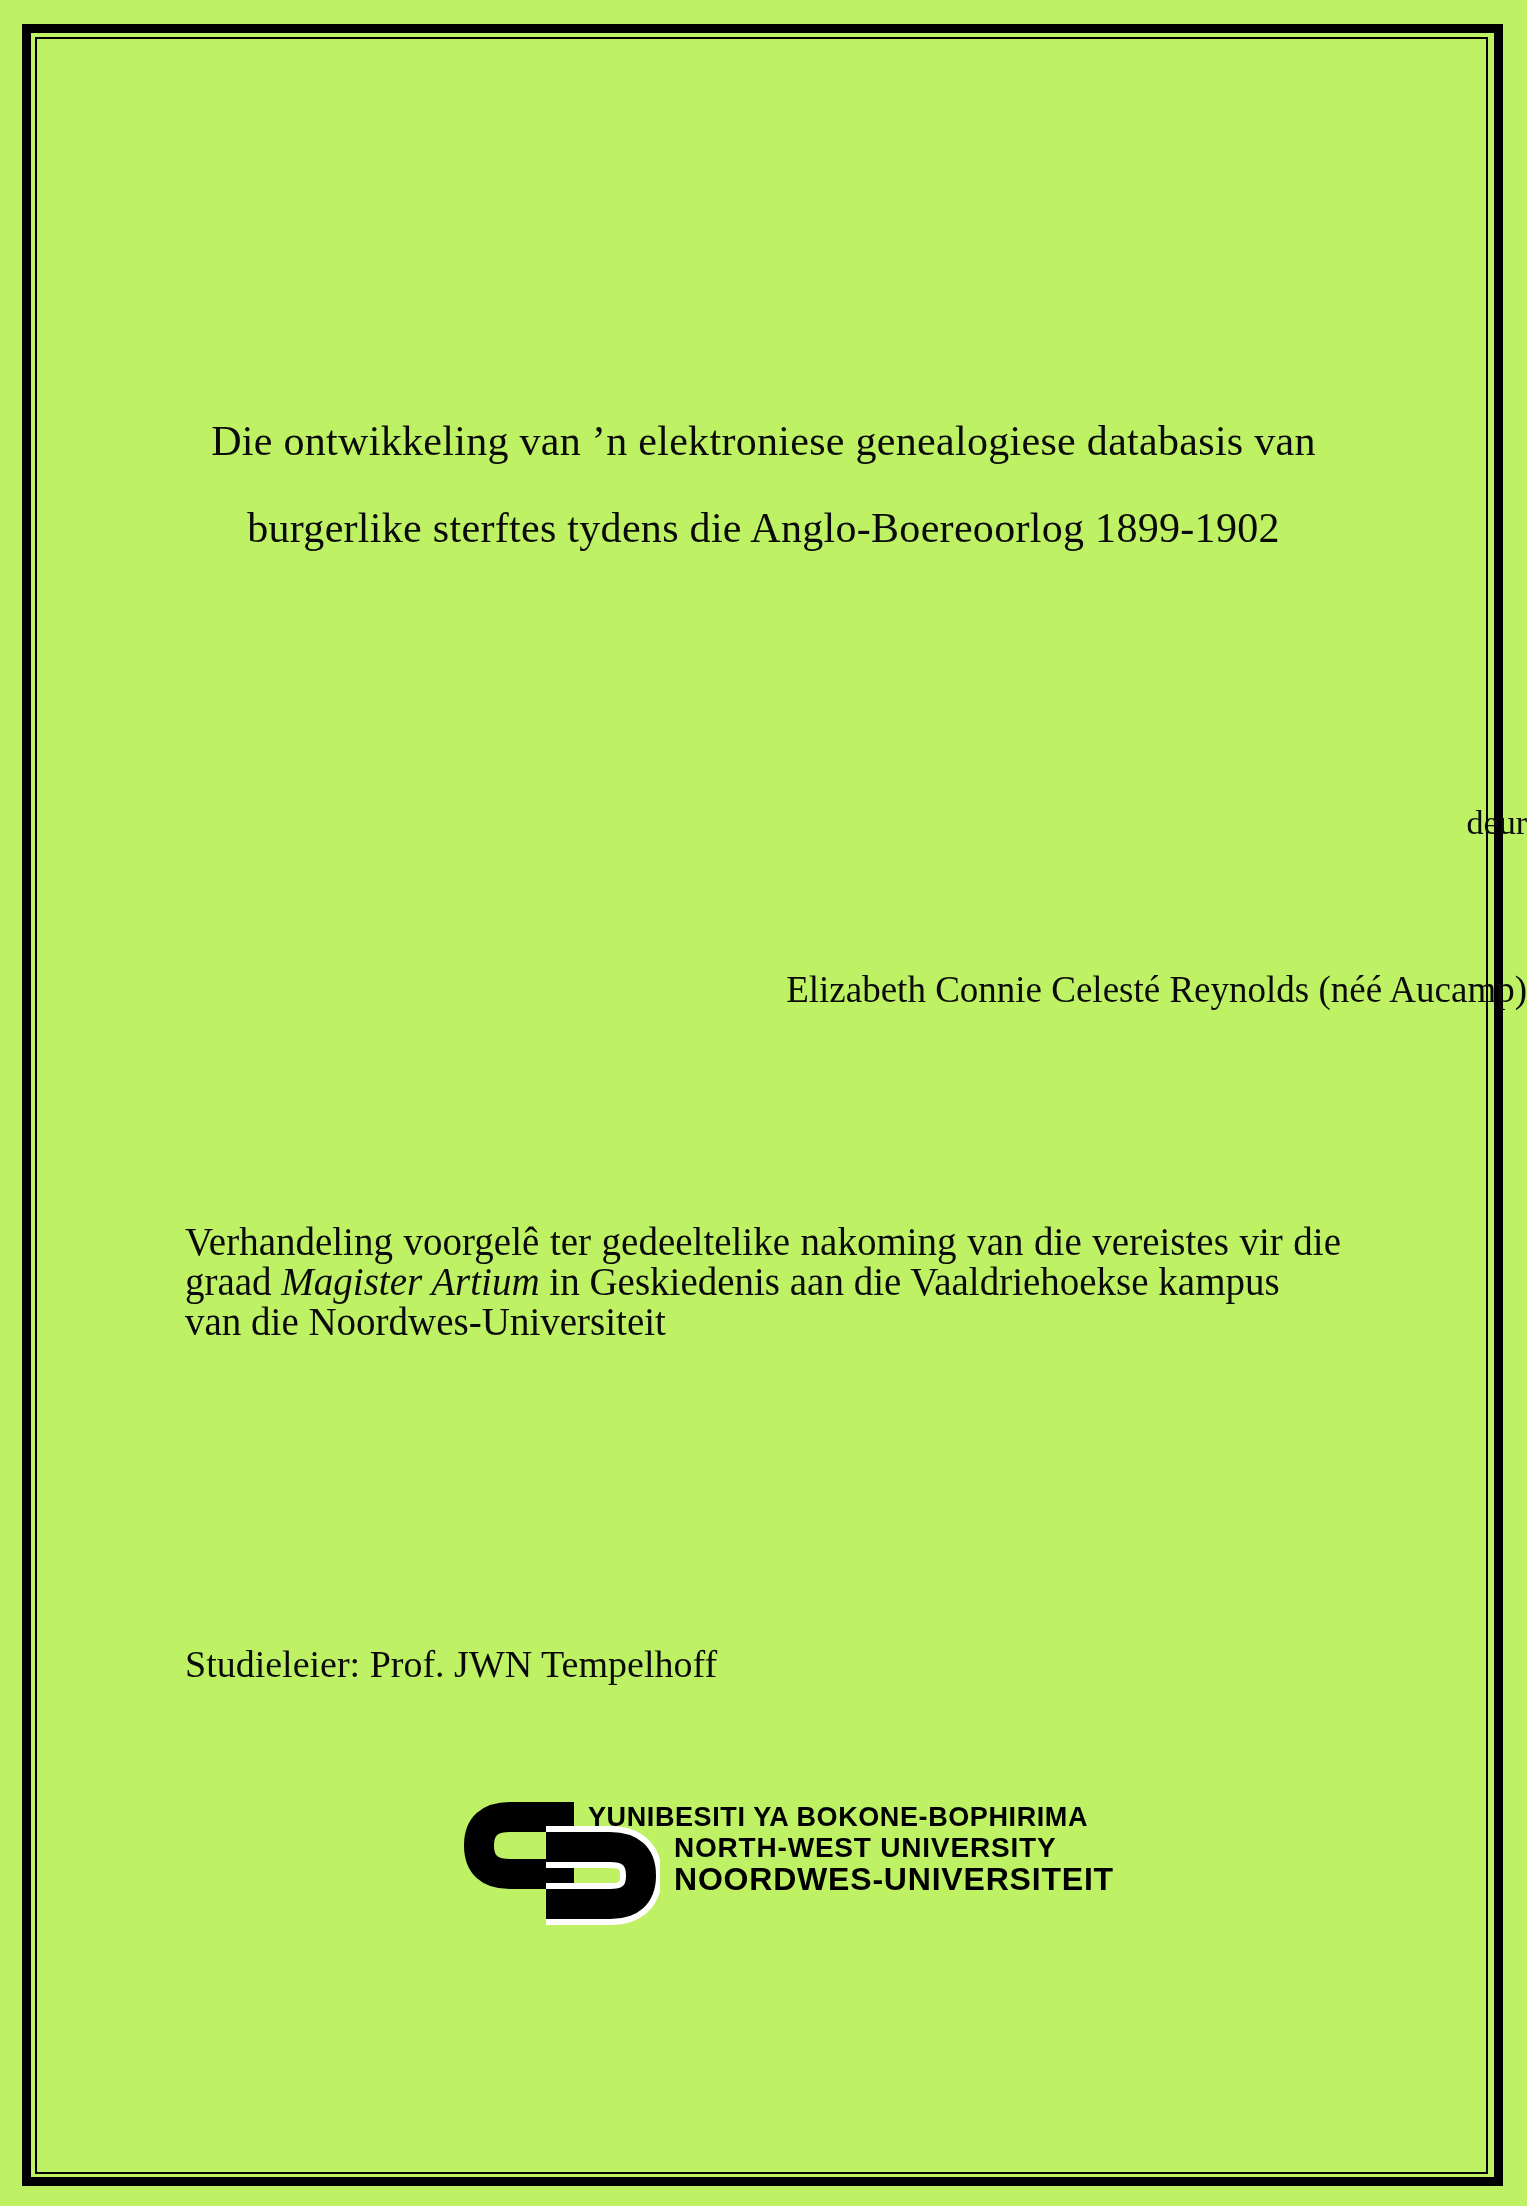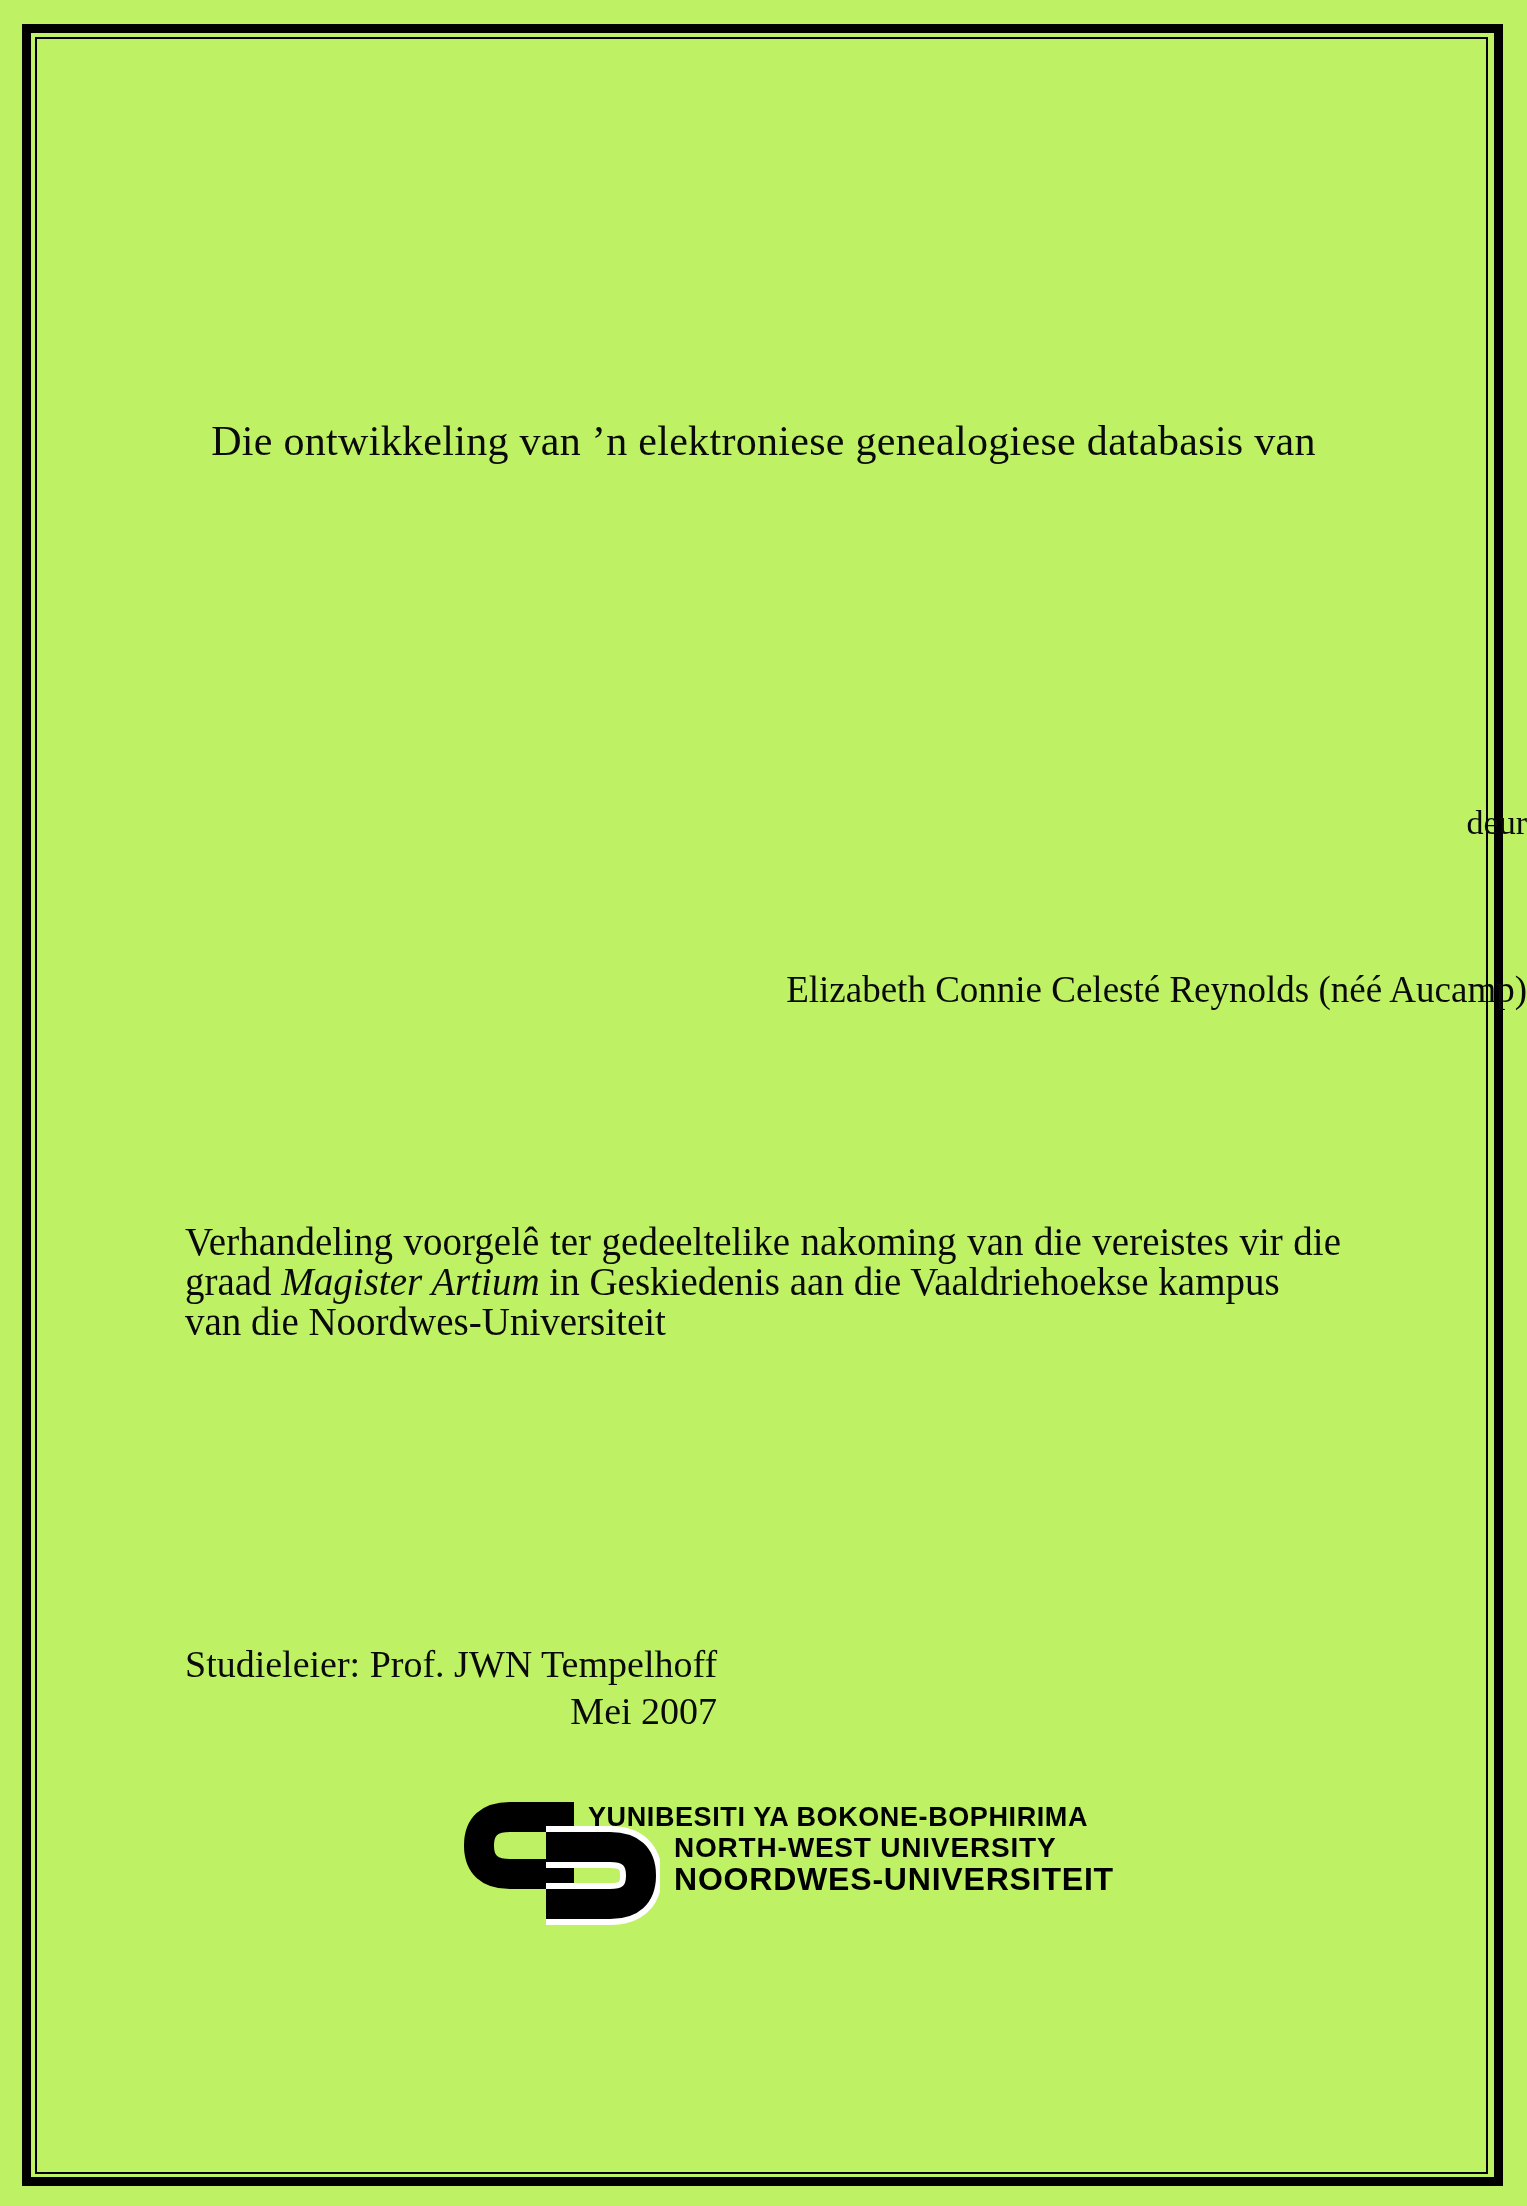--- a/index.html
+++ b/index.html
@@ -72,35 +72,35 @@
 </head>
 <body>
 
 <div class="page">
 
   <div class="abs frame-outer"></div>
   <div class="abs frame-inner"></div>
 
   <div class="abs title-block">
     <div>Die ontwikkeling van ’n elektroniese genealogiese databasis van</div>
+    <div>burgerlike sterftes tydens die Anglo-Boereoorlog 1899-1902</div>
   </div>
 
   <div class="abs byline">deur</div>
 
   <div class="abs author-line">Elizabeth Connie Celesté Reynolds (néé Aucamp)</div>
 
   <div class="abs submission">
     <div class="just">Verhandeling voorgelê ter gedeeltelike nakoming van die vereistes vir die</div>
     <div><span>graad </span><span class="italic">Magister Artium</span><span> in Geskiedenis aan die Vaaldriehoekse kampus</span></div>
     <div>van die Noordwes-Universiteit</div>
   </div>
 
   <div class="abs supervisor-block">
     <div>Studieleier: Prof. JWN Tempelhoff</div>
-    <div>Mei 2007</div>
   </div>
 
   <svg class="abs logo-mark" viewBox="0 0 198 126" xmlns="http://www.w3.org/2000/svg" aria-hidden="true">
 
     <path d="M112,17 L48,17 Q17,17 17,45.5 Q17,74 48,74 L112,74" fill="none" stroke="#000" stroke-width="30"></path>
 
     <path d="M84,47 L148,47 Q179,47 179,75.5 Q179,104 148,104 L84,104" fill="none" stroke="#fff" stroke-width="42"></path>
 
     <path d="M84,47 L148,47 Q179,47 179,75.5 Q179,104 148,104 L84,104" fill="none" stroke="#000" stroke-width="30"></path>
   </svg>

